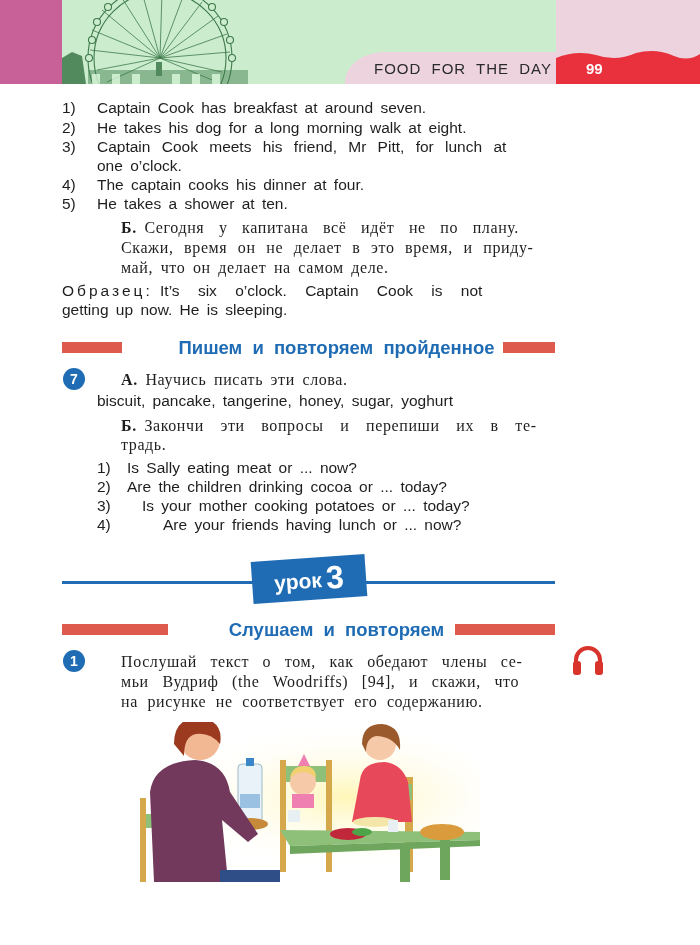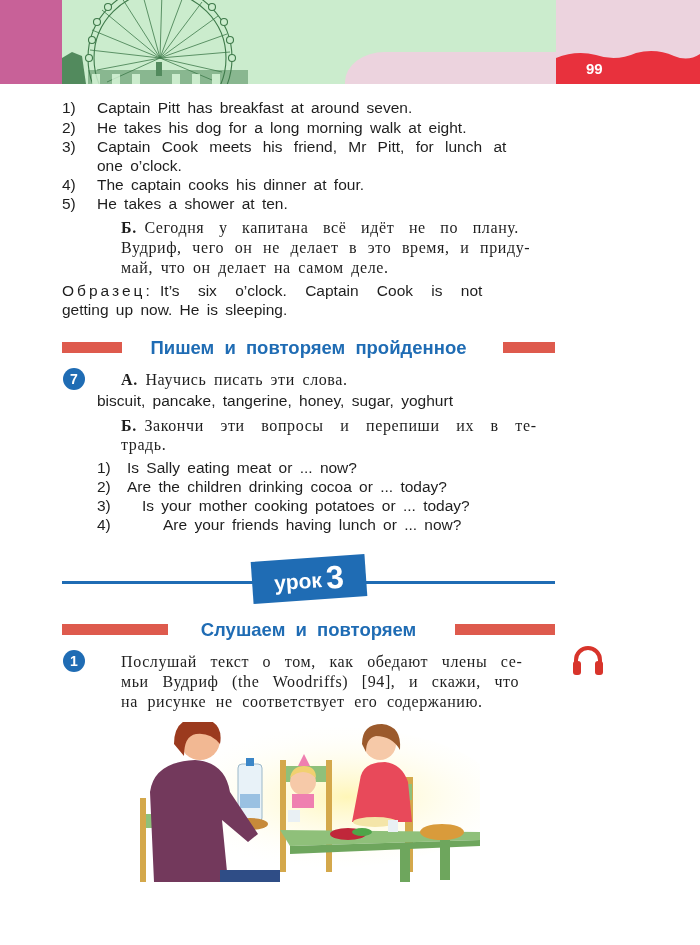--- a/index.html
+++ b/index.html
@@ -31,21 +31,21 @@
   .en { font-family: "Liberation Sans", "DejaVu Sans", sans-serif; font-size: 15.5px; word-spacing: 3px; }
   .bold { font-weight: bold; }
   .spaced { letter-spacing: 3px; }
   
   .banner { position: absolute; left: 62px; width: 493px; height: 22px; }
   .banner .bar-l, .banner .bar-r { position: absolute; top: 5px; height: 11px; background: #de5a4d; }
   .banner .bar-l { left: 0; }
   .banner .bar-r { right: 0; }
   .banner .title {
     position: absolute; top: 0; left: 0; width: 100%; text-align: center;
-    font-weight: bold; font-size: 18.5px; color: #1f6cb4; word-spacing: 5px; line-height: 22px;
+    font-weight: bold; font-size: 18.5px; color: #1f6cb4; word-spacing: 5px; line-height: 22px; padding-left: 28px;
   }
   .chev { position: absolute; top: 4px; width: 0; height: 0; }
   .badge {
     position: absolute; width: 22px; height: 22px; border-radius: 50%; background: #1f6cb4;
     color: #fff; font-weight: bold; font-size: 14px; text-align: center; line-height: 22px;
     font-family: "Liberation Sans", sans-serif;
   }
   .lesson-line { position: absolute; left: 62px; top: 581px; width: 493px; height: 3px; background: #1f6cb4; }
   .lesson-box {
     position: absolute; left: 252px; top: 558px; width: 114px; height: 42px; background: #1f6cb4;
@@ -101,30 +101,31 @@
       <rect x="30" y="74" width="8" height="10" fill="#cbeccd"></rect>
       <rect x="50" y="74" width="8" height="10" fill="#cbeccd"></rect>
       <rect x="70" y="74" width="8" height="10" fill="#cbeccd"></rect>
       <rect x="110" y="74" width="8" height="10" fill="#cbeccd"></rect>
       <rect x="130" y="74" width="8" height="10" fill="#cbeccd"></rect>
       <rect x="150" y="74" width="8" height="10" fill="#cbeccd"></rect>
       <rect x="94" y="62" width="6" height="14"></rect>
     </g>
   </svg>
   <div class="hdr-title-tab"></div>
+  <div class="hdr-title">FOOD FOR THE DAY</div>
   <svg class="hdr-page-tab" viewBox="0 0 144 34" preserveAspectRatio="none">
     <path d="M0,8 Q20,0 40,5 Q60,12 80,3 Q100,-2 118,6 Q132,12 144,4 L144,34 L0,34 Z" fill="#e8313d"></path>
   </svg>
   <div class="hdr-page-num">99</div>
 </div>
 
 <div>
   <div class="line en" style="top:98px;">
     <span class="num" style="left:62px;">1)</span>
-    <span style="position:absolute;left:97px;">Captain Pitt has breakfast at around seven.</span>
+    <span style="position:absolute;left:97px;">Captain Cook has breakfast at around seven.</span>
   </div>
   <div class="line en" style="top:118px;">
     <span class="num" style="left:62px;">2)</span>
     <span style="position:absolute;left:97px;">He takes his dog for a long morning walk at eight.</span>
   </div>
   <div class="line en" style="top:137px;">
     <span class="num" style="left:62px;">3)</span>
     <span style="position:absolute;left:97px;word-spacing:7px;">Captain Cook meets his friend, Mr Pitt, for lunch at</span>
   </div>
   <div class="line en" style="top:156px;">
@@ -138,21 +139,21 @@
     <span class="num" style="left:62px;">5)</span>
     <span style="position:absolute;left:97px;">He takes a shower at ten.</span>
   </div>
 </div>
 
 <div>
   <div class="line ru" style="top:218px;left:97px;width:458px;">
     <span class="bold">Б.</span>
     <span style="word-spacing:10px;">Сегодня у капитана всё идёт не по плану.</span>
   </div>
-  <div class="line ru" style="top:238px;left:97px;word-spacing:6px;">Вудриф, чего он не делает в это время, и приду-</div>
+  <div class="line ru" style="top:238px;left:97px;word-spacing:6px;">Скажи, время он не делает в это время, и приду-</div>
   <div class="line ru" style="top:258px;left:97px;">май, что он делает на самом деле.</div>
 </div>
 
 <div>
   <div class="line en" style="top:281px;left:62px;">
     <span class="spaced">Образец:</span>
     <span style="word-spacing:14px;">It’s six o’clock. Captain Cook is not</span>
   </div>
   <div class="line en" style="top:300px;left:62px;">getting up now. He is sleeping.</div>
 </div>

